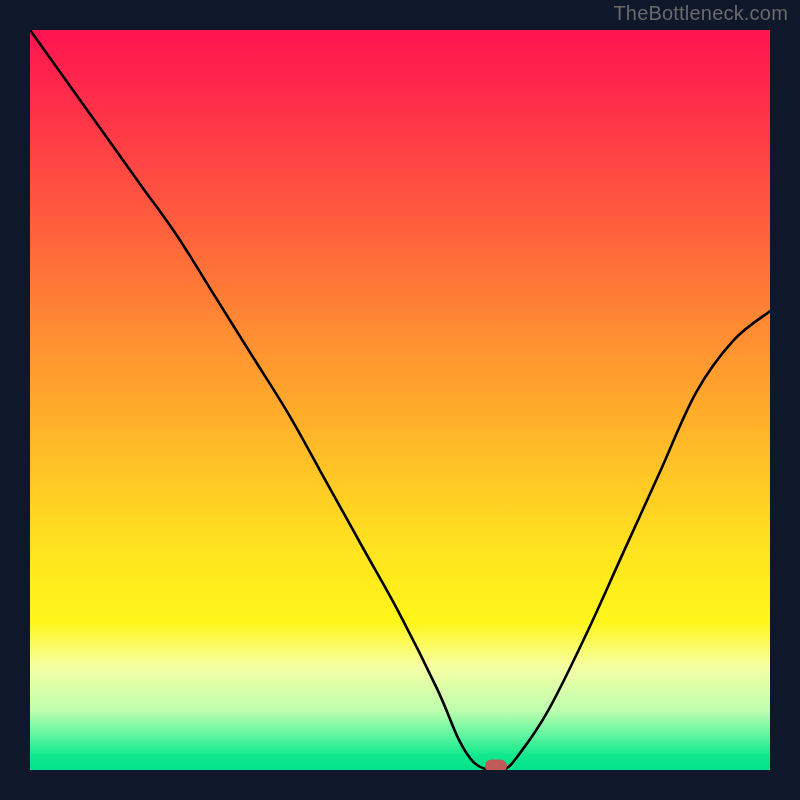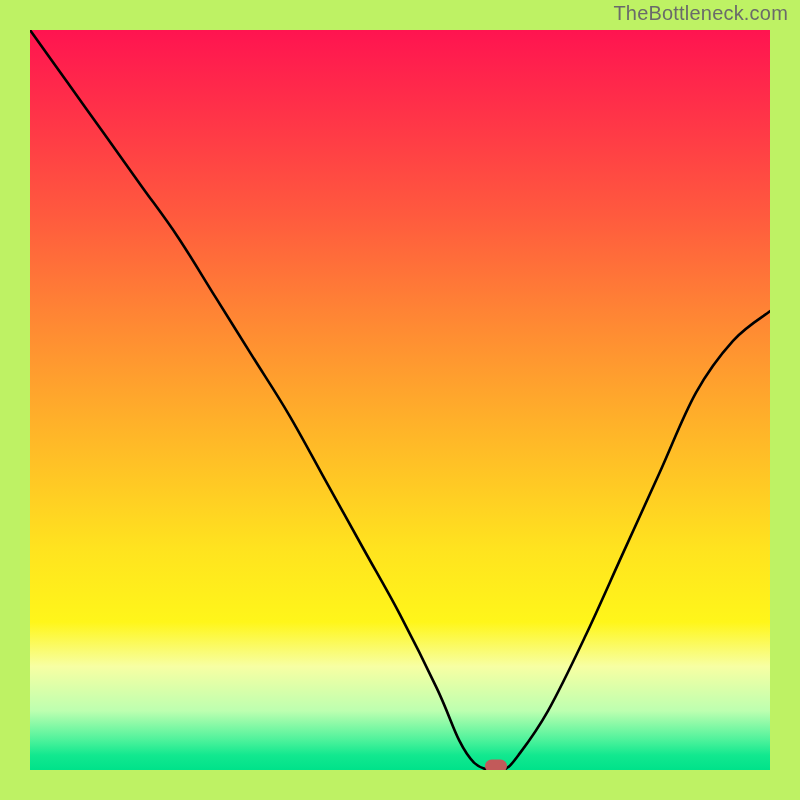--- a/index.html
+++ b/index.html
@@ -8,21 +8,21 @@
     width: 800px;
     height: 800px;
     background: #000;
     font-family: Arial, Helvetica, sans-serif;
     overflow: hidden;
   }
   .frame {
     position: relative;
     width: 800px;
     height: 800px;
-    background: #bef264;
+    background: #0f172a;
   }
   .watermark {
     position: absolute;
     top: 2px;
     right: 12px;
     color: #6a6a6a;
     font-size: 20px;
     font-weight: 500;
     letter-spacing: 0.2px;
     z-index: 20;

